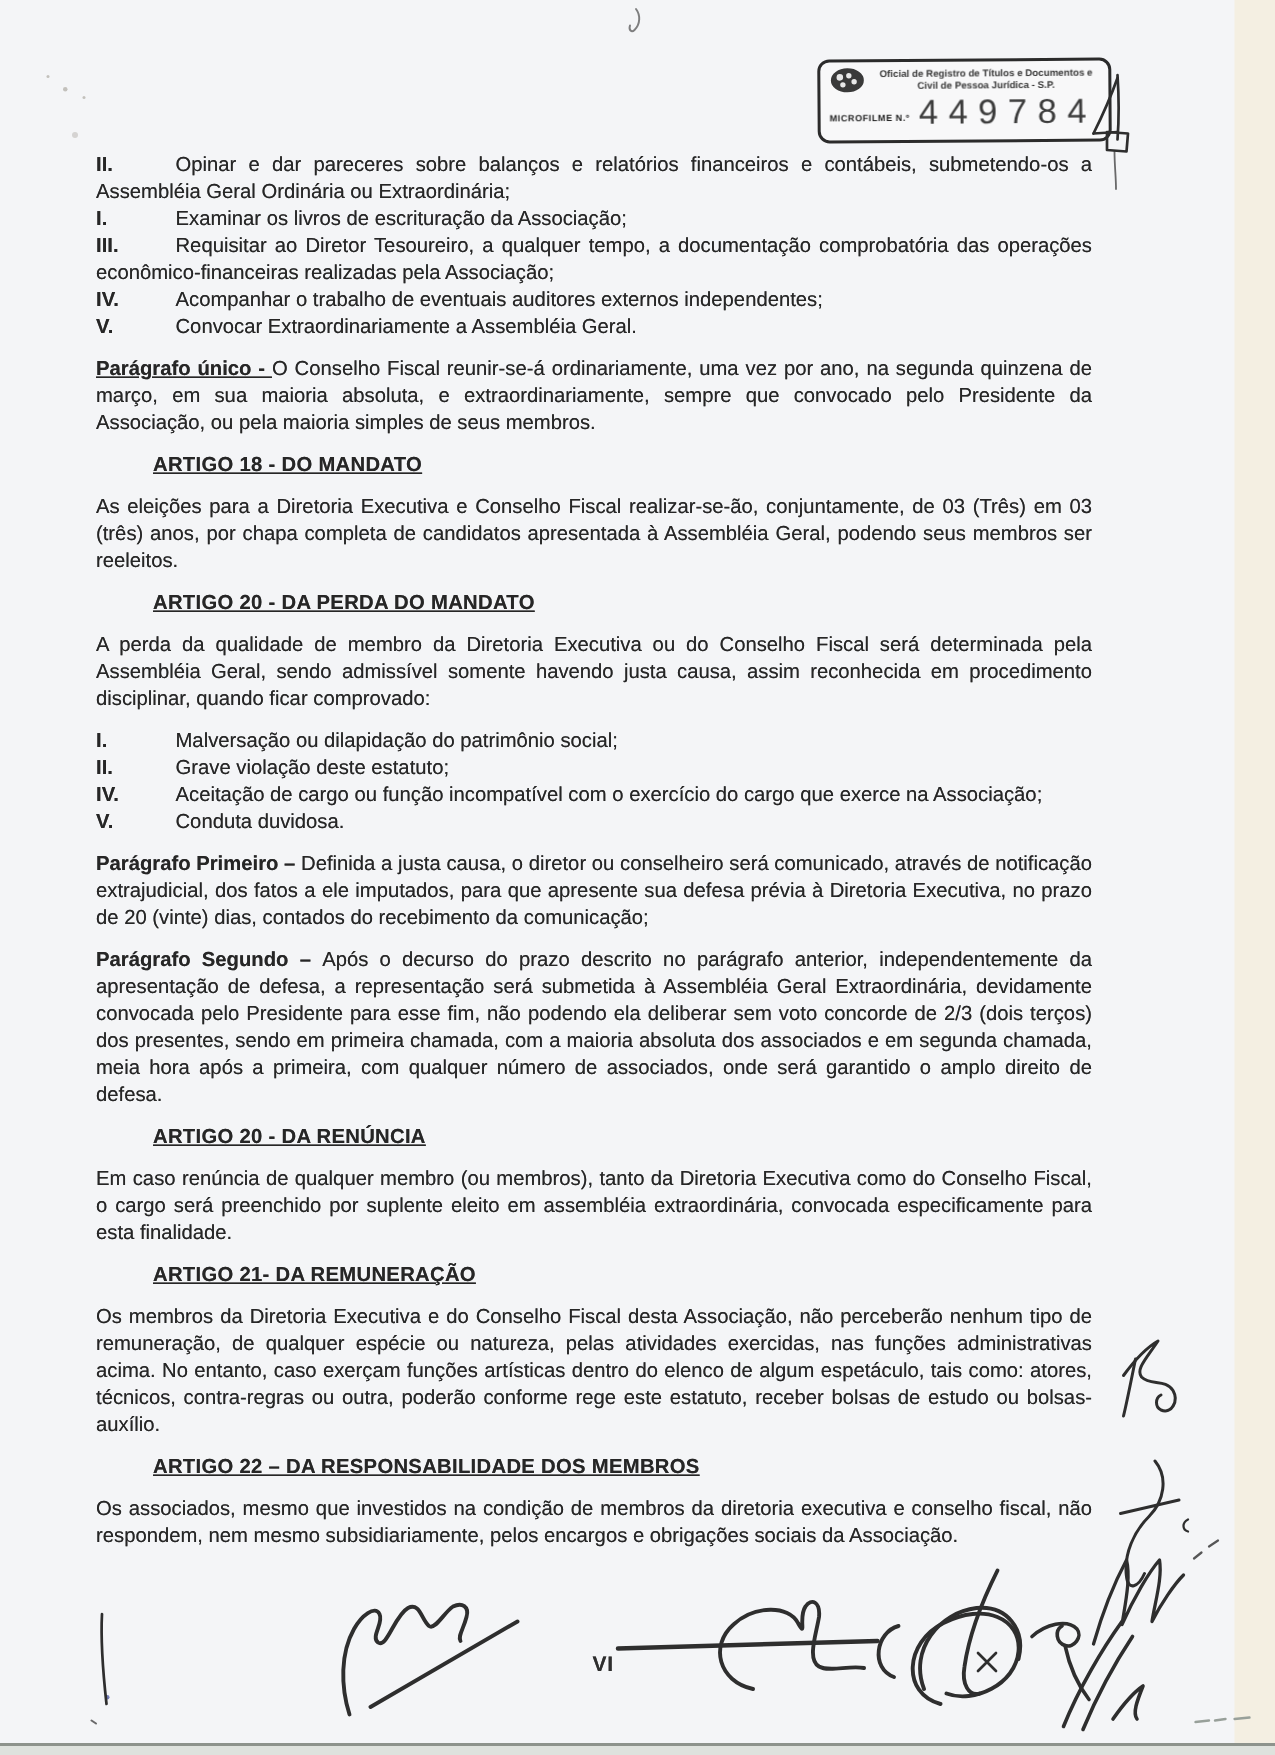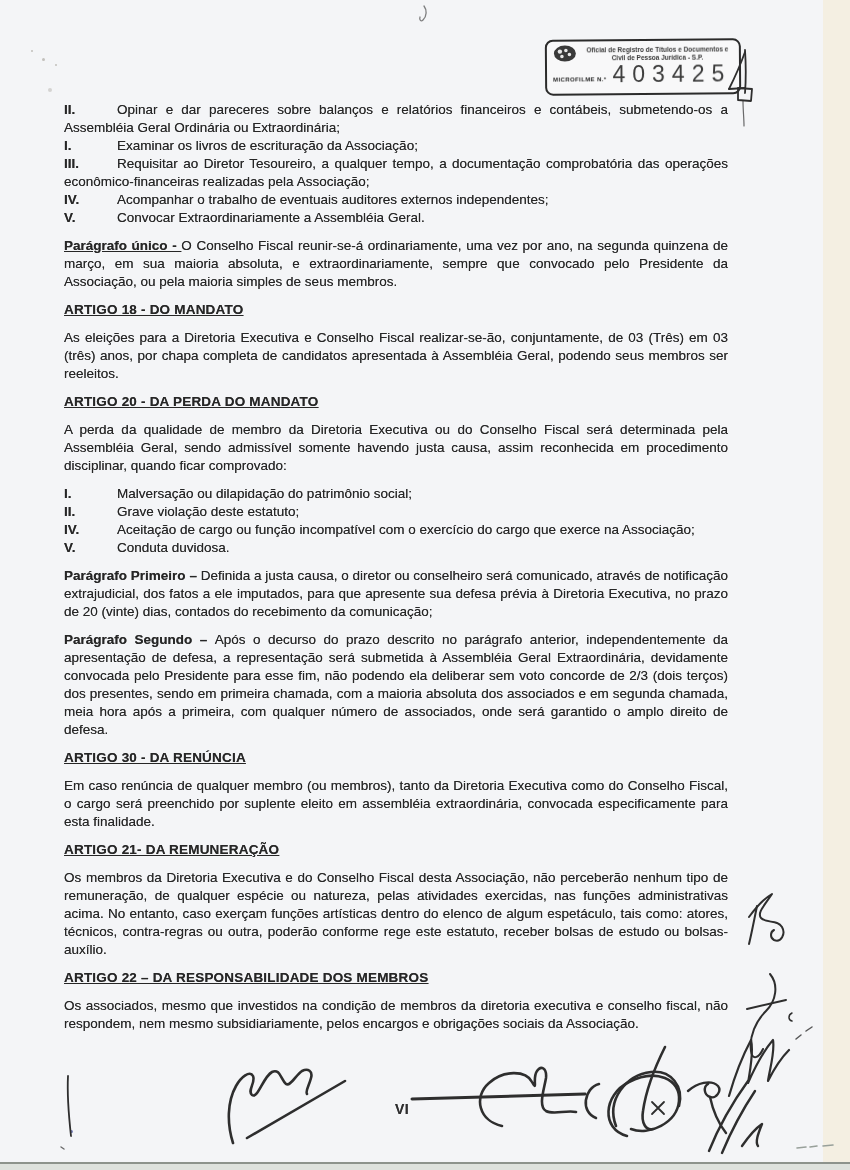--- a/index.html
+++ b/index.html
@@ -28,21 +28,21 @@
 
   
   .content{
     position:absolute;left:64px;top:101px;width:664px;
     font-size:13.5px;line-height:18px;text-align:justify;
     text-shadow:0 0 .35px rgba(20,20,20,.6);
   }
   .block{margin:0 0 10px 0;}
   .li{margin:0;}
   .rn{display:inline-block;width:53px;font-weight:700;}
-  .heading{font-weight:700;text-decoration:underline;letter-spacing:.2px;}
+  .heading{font-weight:700;text-decoration:underline;letter-spacing:.2px;margin-left:38px;}
   .plabel{font-weight:700;}
   .plabel.u{text-decoration:underline;}
 
   .page-marker{
     position:absolute;left:395px;top:1074px;font-size:14px;font-weight:700;
     color:#2e2e2e;letter-spacing:.5px;text-shadow:0 0 .4px rgba(0,0,0,.6);margin-top:27px;
   }
   svg.ink{position:absolute;left:0;top:0;pointer-events:none;}
 </style>
 </head>
@@ -66,21 +66,21 @@
       <circle cx="16.5" cy="10" r="1.8" fill="#e8e8e8"></circle>
       <circle cx="9" cy="12" r="1.8" fill="#e8e8e8"></circle>
     </svg>
     <div class="stamp-office">
       <div>Oficial de Registro de Títulos e Documentos e</div>
       <div>Civil de Pessoa Jurídica - S.P.</div>
     </div>
   </div>
   <div class="stamp-bottom">
     <span class="stamp-label">MICROFILME N.º</span>
-    <span class="stamp-number">403425</span>
+    <span class="stamp-number">449784</span>
   </div>
 </div>
 
 <div class="content">
 
   <div class="block">
     <div class="li"><span class="rn">II.</span><span>Opinar e dar pareceres sobre balanços e relatórios financeiros e contábeis, submetendo-os a Assembléia Geral Ordinária ou Extraordinária;</span></div>
     <div class="li"><span class="rn">I.</span><span>Examinar os livros de escrituração da Associação;</span></div>
     <div class="li"><span class="rn">III.</span><span>Requisitar ao Diretor Tesoureiro, a qualquer tempo, a documentação comprobatória das operações econômico-financeiras realizadas pela Associação;</span></div>
     <div class="li"><span class="rn">IV.</span><span>Acompanhar o trabalho de eventuais auditores externos independentes;</span></div>
@@ -99,21 +99,21 @@
     <div class="li"><span class="rn">I.</span><span>Malversação ou dilapidação do patrimônio social;</span></div>
     <div class="li"><span class="rn">II.</span><span>Grave violação deste estatuto;</span></div>
     <div class="li"><span class="rn">IV.</span><span>Aceitação de cargo ou função incompatível com o exercício do cargo que exerce na Associação;</span></div>
     <div class="li"><span class="rn">V.</span><span>Conduta duvidosa.</span></div>
   </div>
 
   <div class="block"><span class="plabel">Parágrafo Primeiro – </span><span>Definida a justa causa, o diretor ou conselheiro será comunicado, através de notificação extrajudicial, dos fatos a ele imputados, para que apresente sua defesa prévia à Diretoria Executiva, no prazo de 20 (vinte) dias, contados do recebimento da comunicação;</span></div>
 
   <div class="block"><span class="plabel">Parágrafo Segundo – </span><span>Após o decurso do prazo descrito no parágrafo anterior, independentemente da apresentação de defesa, a representação será submetida à Assembléia Geral Extraordinária, devidamente convocada pelo Presidente para esse fim, não podendo ela deliberar sem voto concorde de 2/3 (dois terços) dos presentes, sendo em primeira chamada, com a maioria absoluta dos associados e em segunda chamada, meia hora após a primeira, com qualquer número de associados,  onde será garantido o amplo direito de defesa.</span></div>
 
-  <div class="block heading">ARTIGO 30 - DA RENÚNCIA</div>
+  <div class="block heading">ARTIGO 20 - DA RENÚNCIA</div>
   <div class="block">Em caso renúncia de qualquer membro (ou membros), tanto da Diretoria Executiva como do Conselho Fiscal, o cargo será preenchido por suplente eleito em assembléia extraordinária, convocada especificamente para esta finalidade.</div>
 
   <div class="block heading">ARTIGO 21- DA REMUNERAÇÃO</div>
   <div class="block">Os membros da Diretoria Executiva e do Conselho Fiscal desta Associação, não perceberão nenhum tipo de remuneração, de qualquer espécie ou natureza, pelas atividades exercidas, nas funções administrativas acima. No entanto, caso exerçam funções artísticas dentro do elenco de algum espetáculo, tais como: atores, técnicos, contra-regras ou outra, poderão conforme rege este estatuto, receber bolsas de estudo ou bolsas-auxílio.</div>
 
   <div class="block heading">ARTIGO 22 – DA RESPONSABILIDADE DOS MEMBROS</div>
   <div class="block">Os associados, mesmo que investidos na condição de membros da diretoria executiva e conselho fiscal, não respondem, nem mesmo subsidiariamente, pelos encargos e obrigações sociais da Associação.</div>
 
 </div>
 

